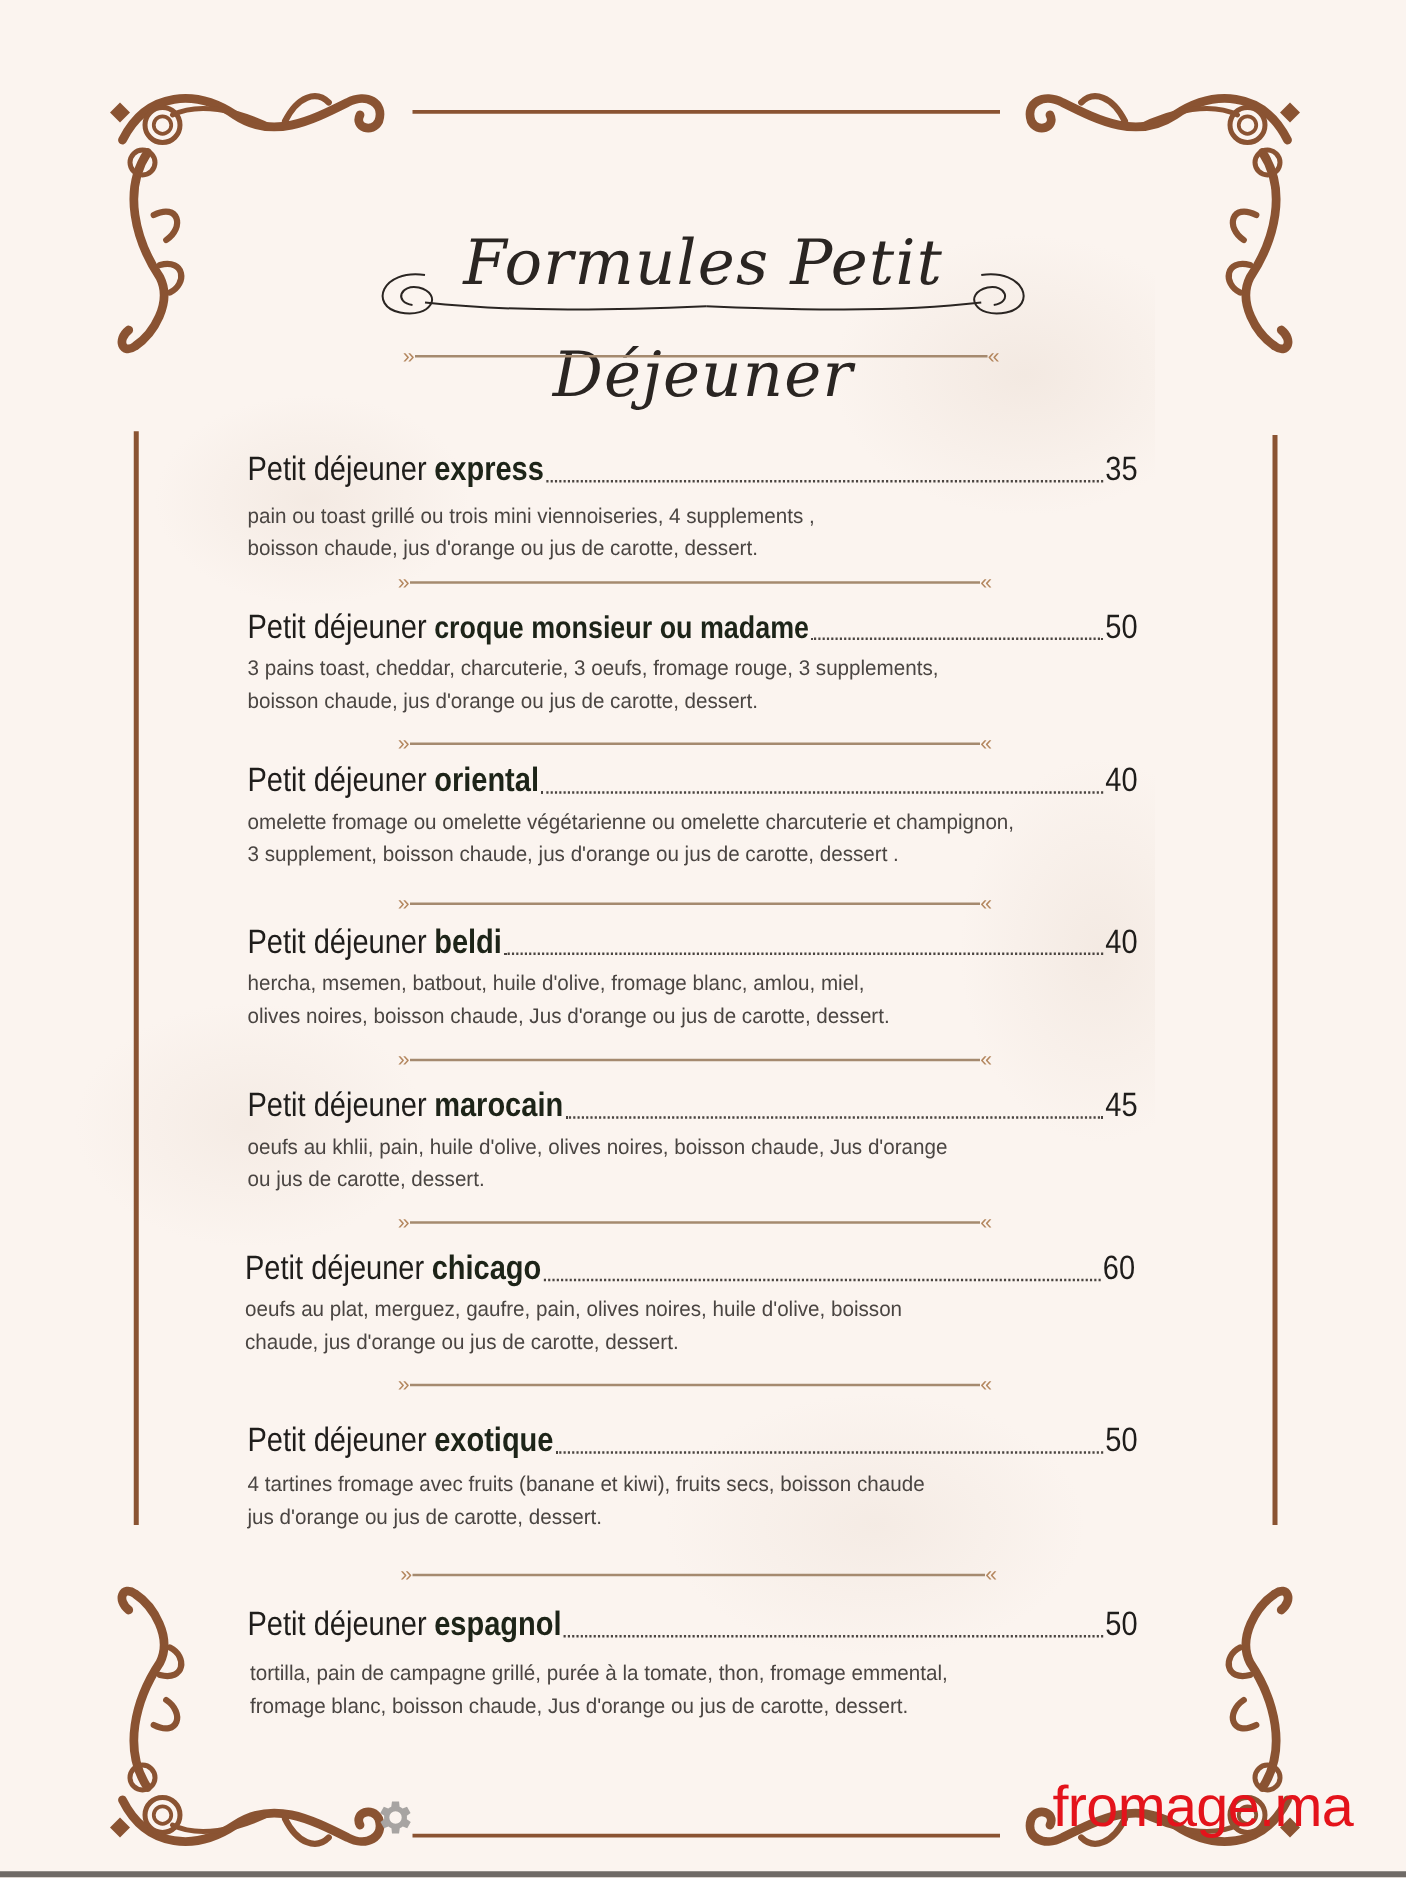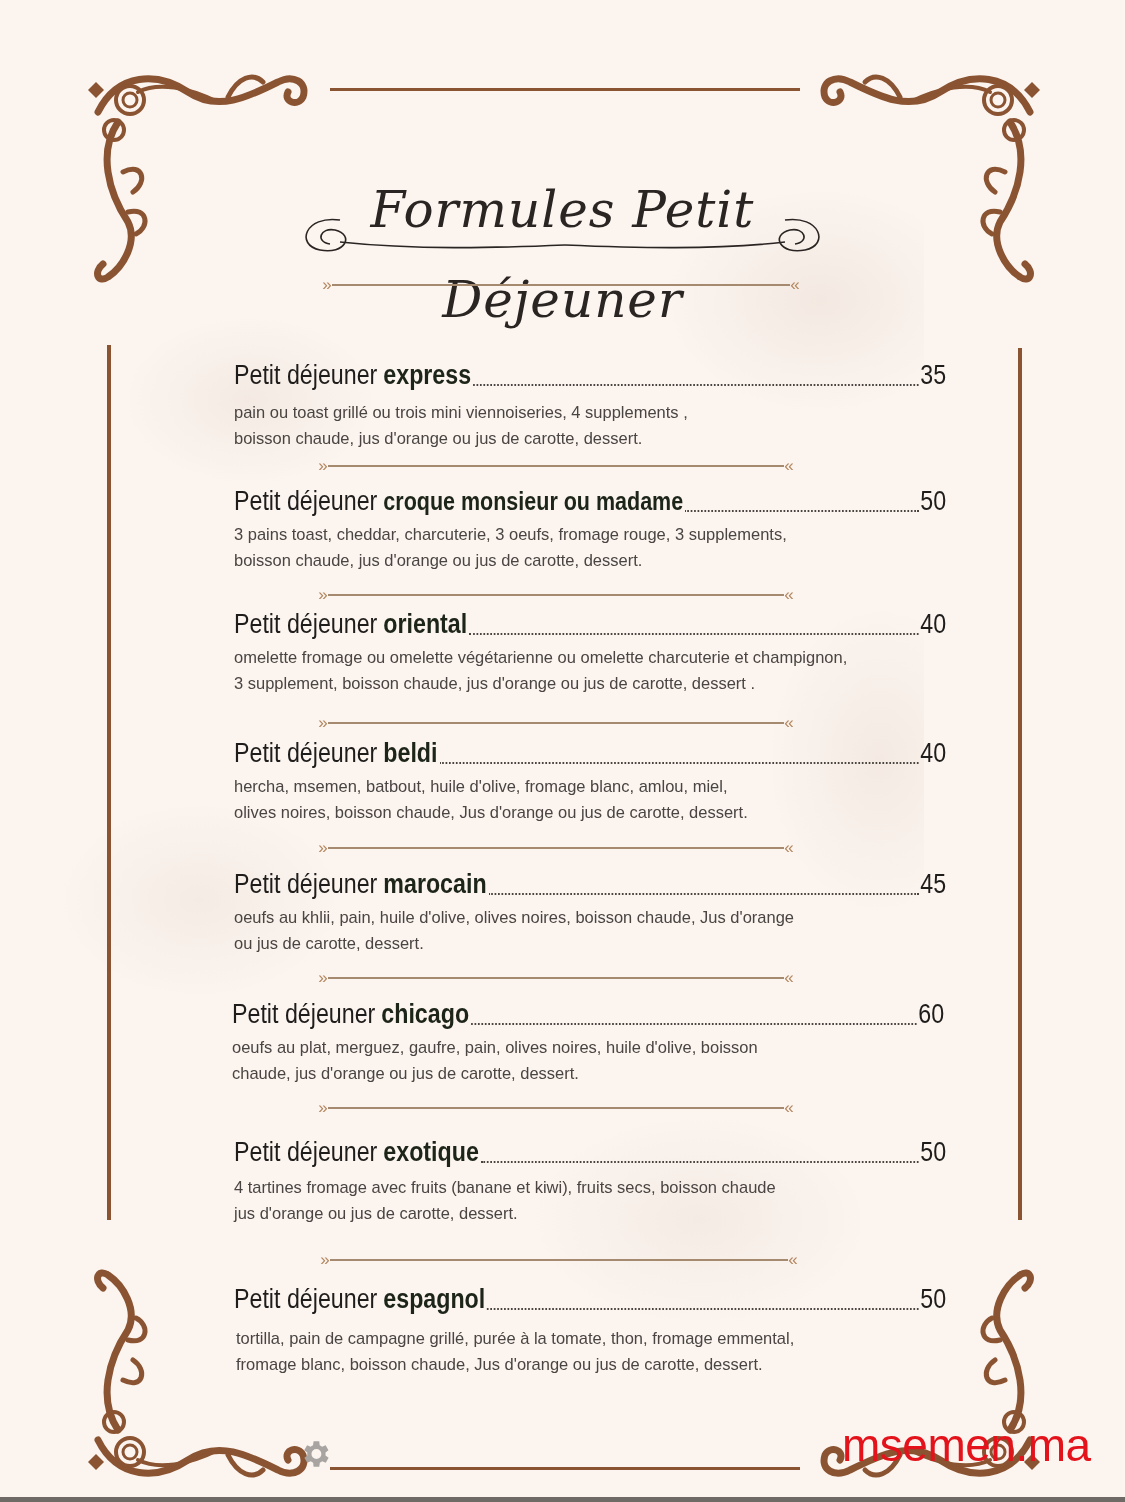--- a/index.html
+++ b/index.html
@@ -46,21 +46,21 @@
       line-height: 90px;
     }
     .title-swash { position: absolute; left: 295px; top: 200px; width: 535px; height: 60px; }
 
     .divider { position: absolute; height: 20px; }
     .divider .line { position: absolute; left: 14px; right: 14px; top: 9px; height: 2px; background: #a58a6f; }
     .divider .tip { position: absolute; top: 0; width: 18px; height: 20px; color: #b4875f; font-size: 17px; line-height: 20px; text-align: center; }
     .divider .tip.l { left: 0; }
     .divider .tip.r { right: 0; }
 
-    .item { position: absolute; left: 198px; width: 712px; margin-left: 36px; }
+    .item { position: absolute; left: 198px; width: 712px; }
     .item-head {
       display: flex; align-items: baseline; white-space: nowrap;
       font-family: "Liberation Sans", sans-serif;
       font-size: 27px; color: #1f1d1b; height: 34px;
       transform: scaleX(0.86); transform-origin: left center; width: 828px;
     }
     .item-head .prefix { font-weight: normal; }
     .item-head .name { font-weight: bold; margin-left: 7px; color: #1d2418; }
     .item-head .dots {
       flex: 1; margin: 0 2px; border-bottom: 2px dotted #4a4440; height: 1px; align-self: flex-end; margin-bottom: 8px;
@@ -304,16 +304,16 @@
     </div>
     <div class="item-desc" style="margin-top:8px; left:2px; position:relative;">
       <div>tortilla, pain de campagne grillé, purée à la tomate, thon, fromage emmental,</div>
       <div>fromage blanc, boisson chaude, Jus d'orange ou jus de carotte, dessert.</div>
     </div>
   </div>
 
   <svg class="gear" viewBox="0 0 24 24">
     <path fill="#a7a4a2" d="M19.4 13a7.5 7.5 0 0 0 0-2l2.1-1.6-2-3.5-2.5 1a7.4 7.4 0 0 0-1.7-1L15 3h-4l-.4 2.9a7.4 7.4 0 0 0-1.7 1l-2.5-1-2 3.5L6.6 11a7.5 7.5 0 0 0 0 2l-2.1 1.6 2 3.5 2.5-1c.5.4 1.1.7 1.7 1L11 21h4l.4-2.9c.6-.3 1.2-.6 1.7-1l2.5 1 2-3.5zM13 15.5A3.5 3.5 0 1 1 13 8.5a3.5 3.5 0 0 1 0 7z"></path>
   </svg>
-  <div class="watermark-right">msemen.ma</div>
+  <div class="watermark-right">fromage.ma</div>
 
   <div class="bottom-bar"></div>
 </div>
 
 </body></html>

